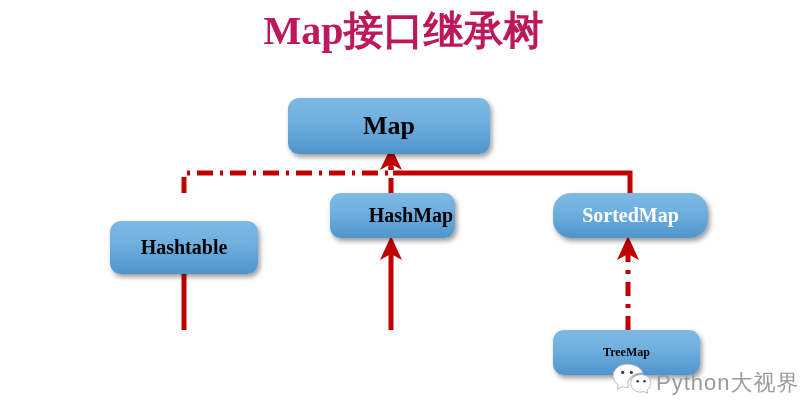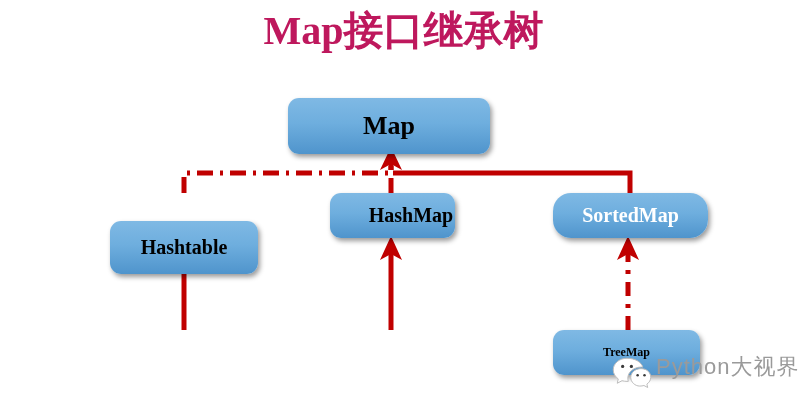--- a/index.html
+++ b/index.html
@@ -61,21 +61,21 @@
   }
   .node.white-text { color: #FFFFFF; }
 
   
   #watermark {
     position: absolute;
     left: 612px;
     top: 352px;
     height: 46px;
     display: flex;
-    align-items: flex-start;
+    align-items: flex-end;
     z-index: 9;
     pointer-events: none;
   }
   #watermark .wm-logo {
     width: 40px;
     height: 40px;
     margin-right: 4px;
     flex: 0 0 auto;
   }
   #watermark .wm-text {

